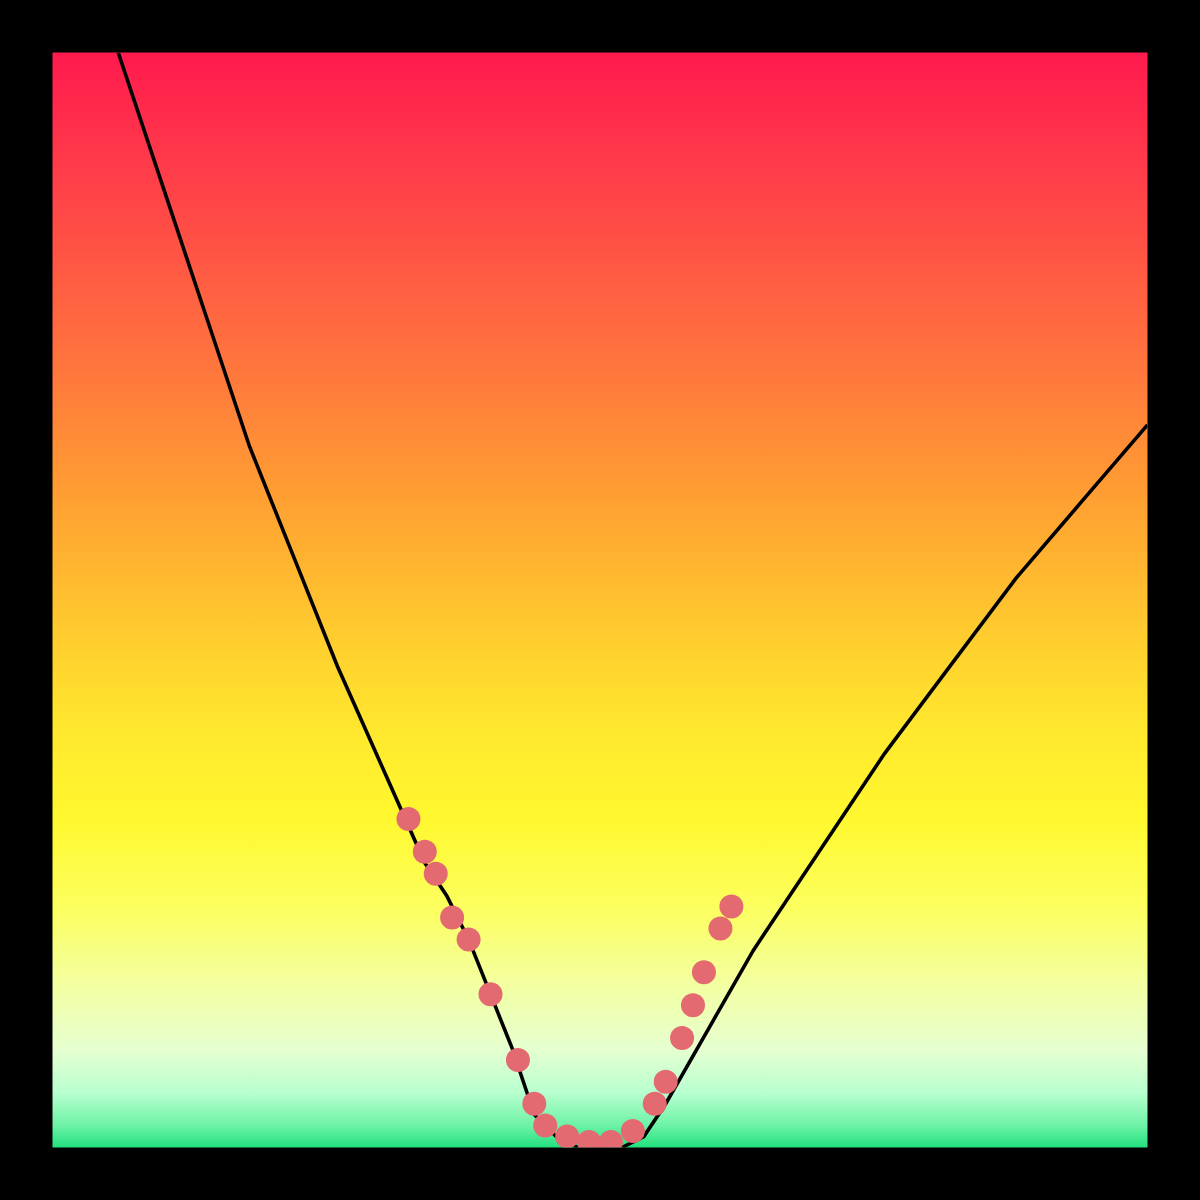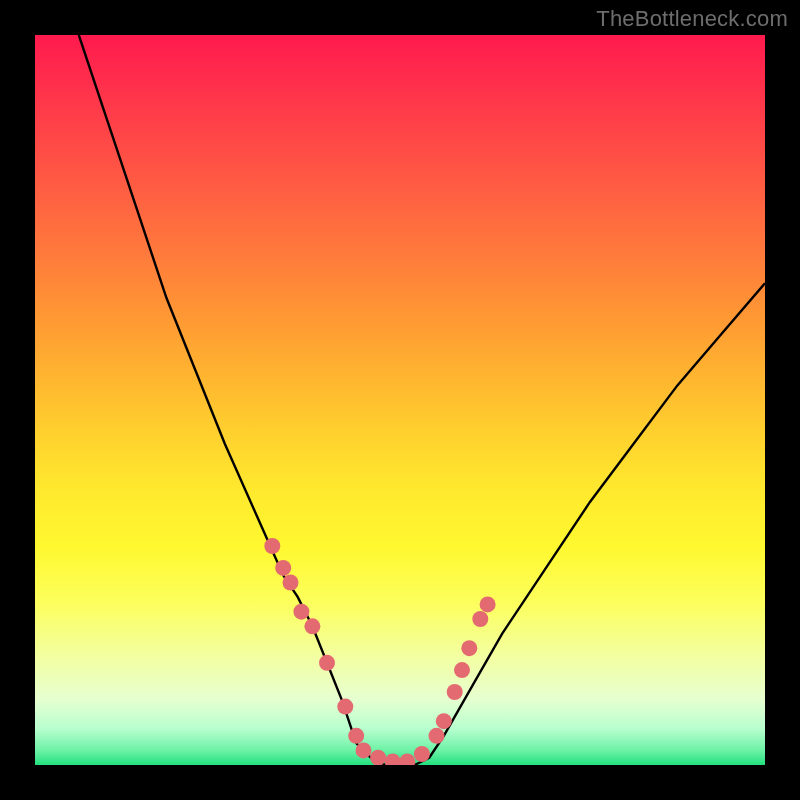--- a/index.html
+++ b/index.html
@@ -86,14 +86,13 @@
           <circle cx="401.5" cy="700.8" r="8" fill="#e46a71"></circle>
           <circle cx="408.8" cy="686.2" r="8" fill="#e46a71"></circle>
           <circle cx="419.7" cy="657.0" r="8" fill="#e46a71"></circle>
           <circle cx="427.0" cy="635.1" r="8" fill="#e46a71"></circle>
           <circle cx="434.3" cy="613.2" r="8" fill="#e46a71"></circle>
           <circle cx="445.3" cy="584.0" r="8" fill="#e46a71"></circle>
           <circle cx="452.6" cy="569.4" r="8" fill="#e46a71"></circle>
         </g>
     </svg>
   </div>
-  <div class="watermark">TheBottleneck.com</div>
 </div>
 
 </body></html>

